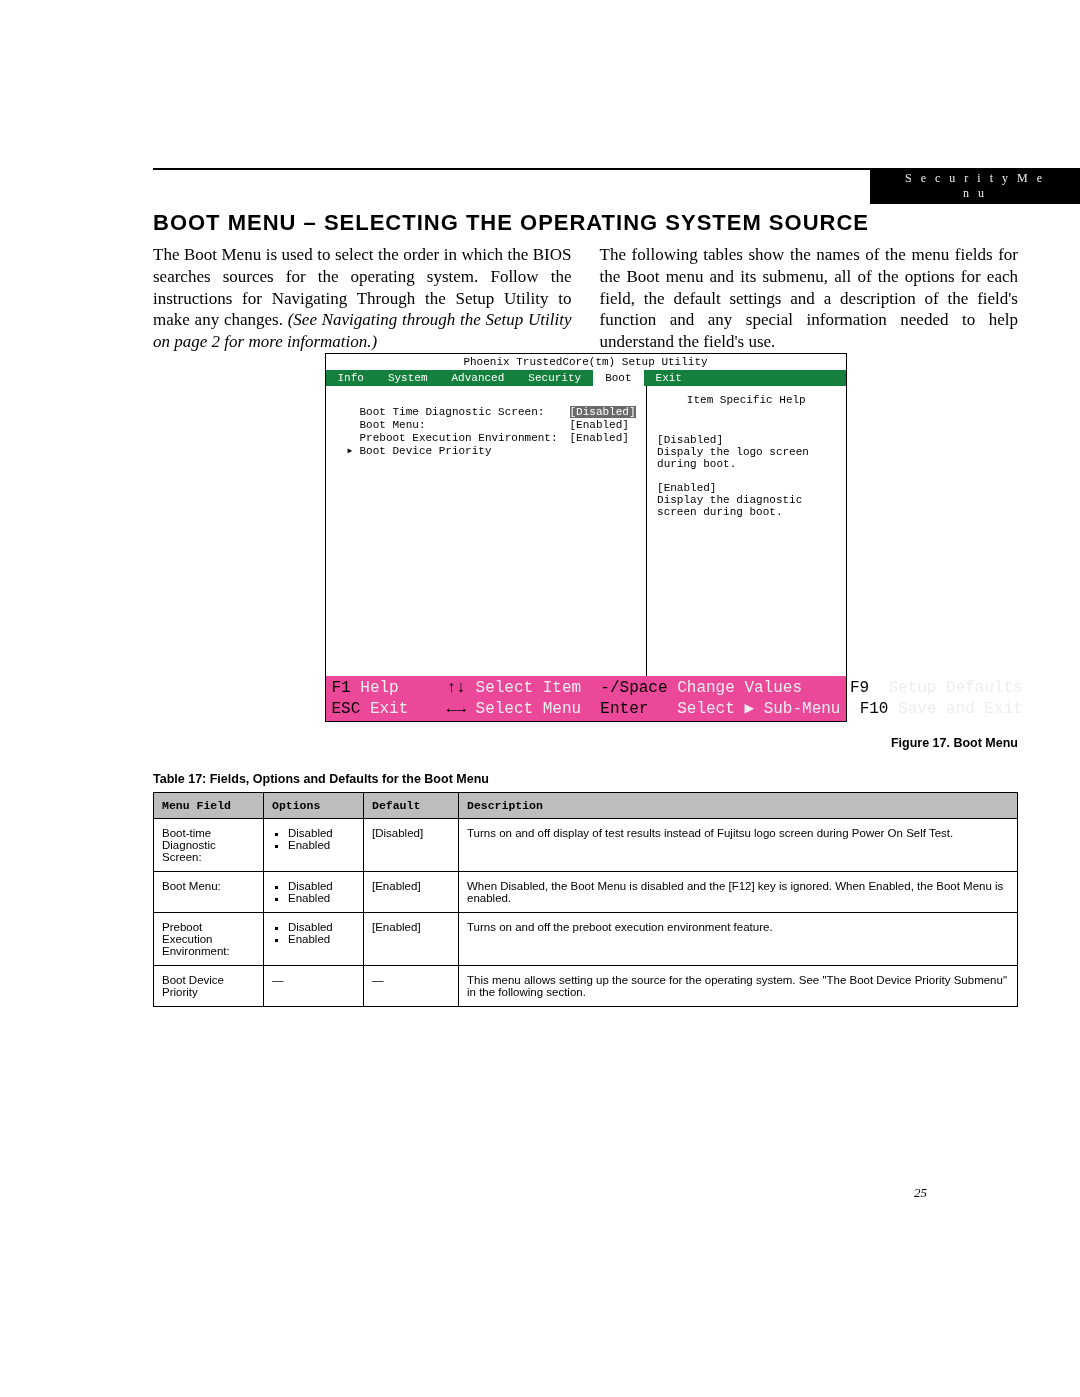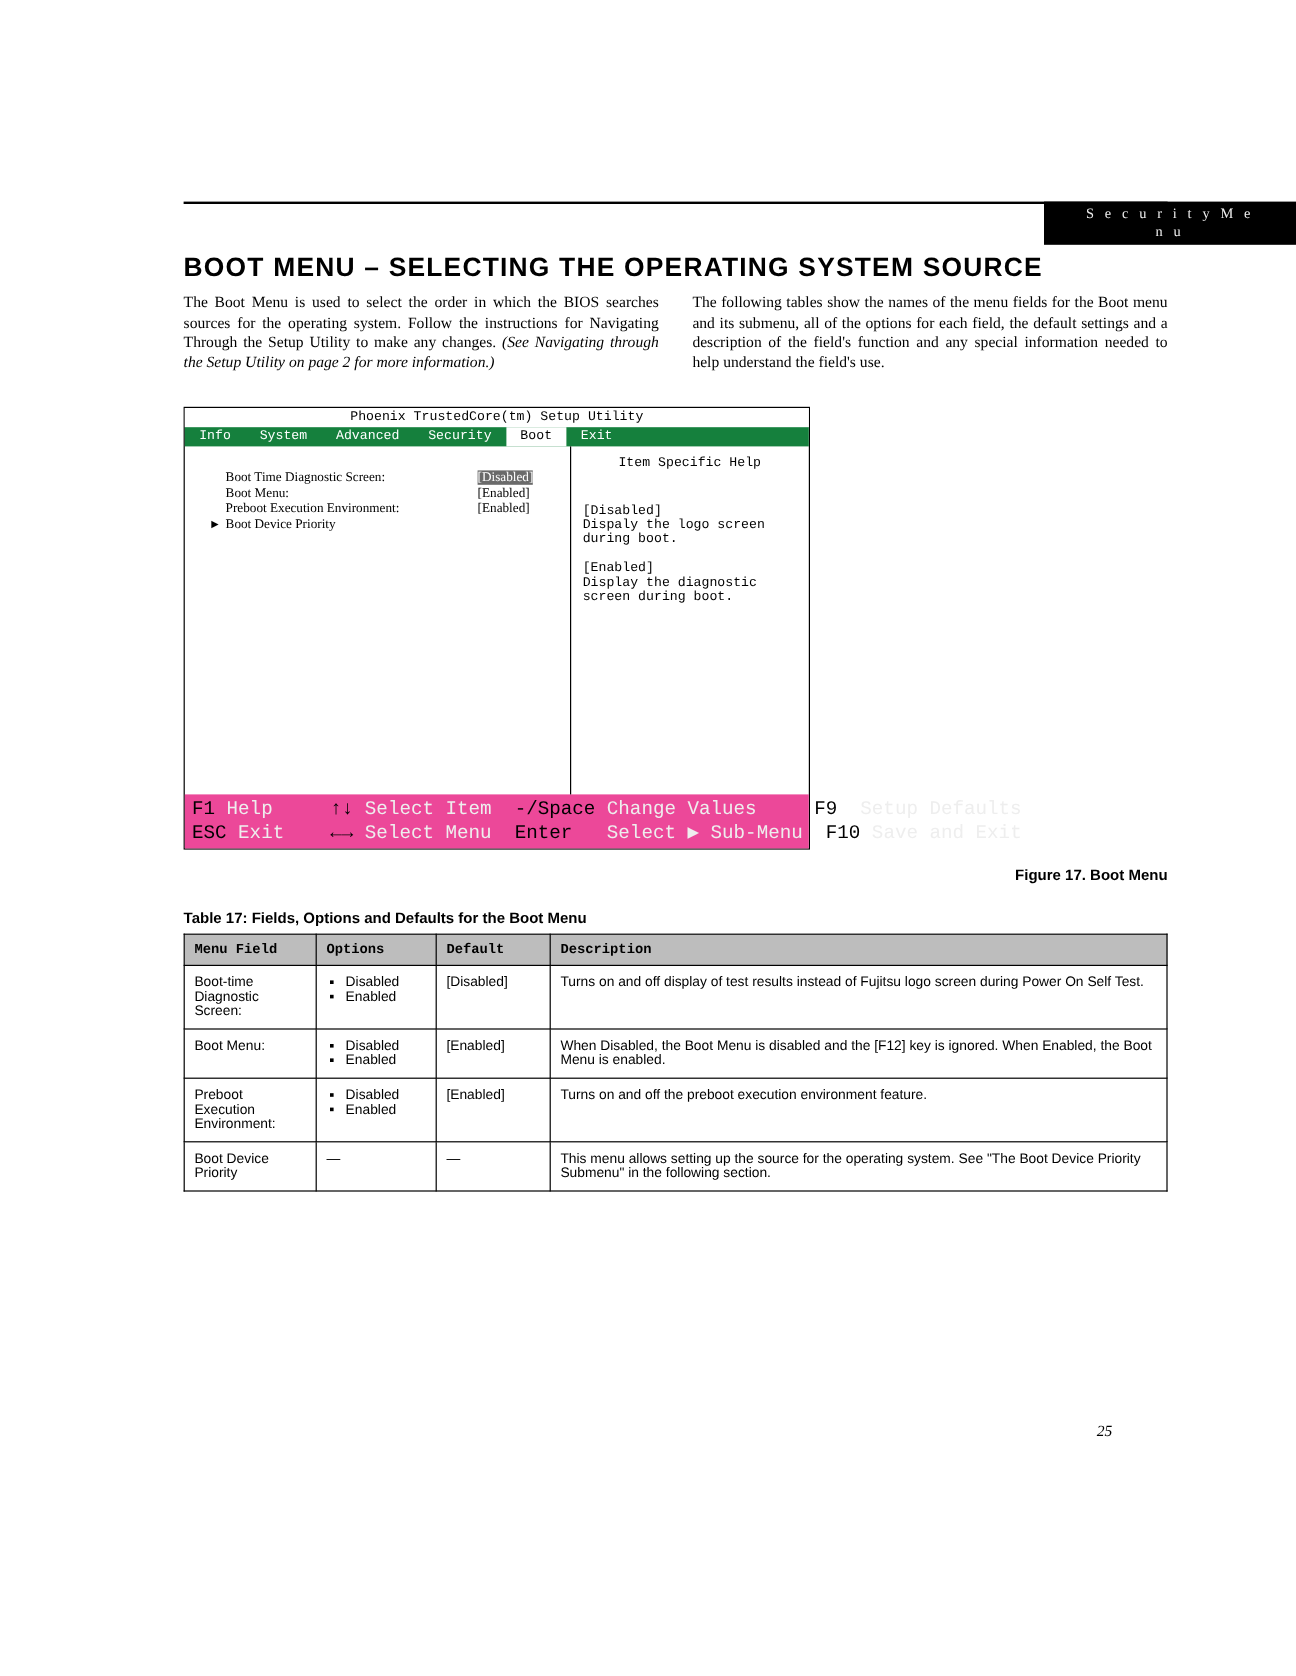--- a/index.html
+++ b/index.html
@@ -7,21 +7,21 @@
     padding: 0;
     background: #fff;
     font-family: "Times New Roman", Times, serif;
     color: #000;
   }
   .page {
     width: 1080px;
     height: 1249px;
     position: relative;
     box-sizing: border-box;
-    padding: 168px 107px 60px 153px;
+    padding: 168px 62px 60px 153px;
   }
   .top-rule {
     border-top: 2px solid #000;
     margin-bottom: 6px;
     position: relative;
   }
   .header-tag {
     position: absolute;
     right: 0;
     top: 168px;
@@ -37,26 +37,26 @@
   }
   .title {
     font-family: Arial, Helvetica, sans-serif;
     font-size: 22px;
     letter-spacing: 1px;
     margin: 40px 0 8px 0;
   }
   .twocol {
     display: flex;
     gap: 28px;
-    font-size: 13px;
+    font-size: 17px;
     line-height: 1.28;
   }
   .col { flex: 1; text-align: justify; }
   .italic { font-style: italic; }
-  .bios-wrap { margin-top: 28px; display:flex; }
+  .bios-wrap { display:flex; justify-content:center;}
   .bios {
     width: 520px;
     border: 1px solid #000;
     font-family: "Courier New", monospace;
     font-size: 11px;
     color: #000;
     background: #fff;
   }
   .bios-title {
     text-align: center;
@@ -73,21 +73,20 @@
   .bios-menubar .sel { background: #fff; color: #000; }
   .bios-body {
     display: flex;
     height: 290px;
   }
   .bios-left {
     flex: 1.55;
     border-right: 1px solid #000;
     padding: 20px 10px 10px 34px;
     position: relative;
-    font-family: Liberation Serif, serif;
   }
   .bios-right {
     flex: 1;
     padding: 8px 10px 10px 10px;
   }
   .bios-right-title {
     text-align: center;
     margin-bottom: 28px;
   }
   .bios-row { display: flex; margin-bottom: 1px; }

